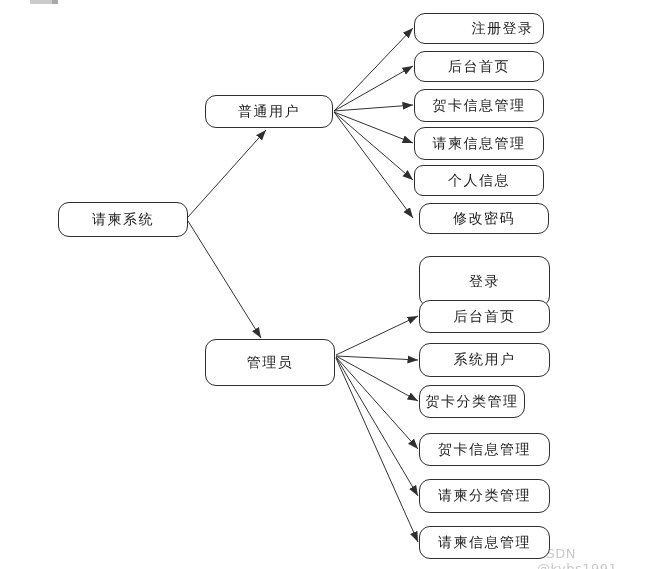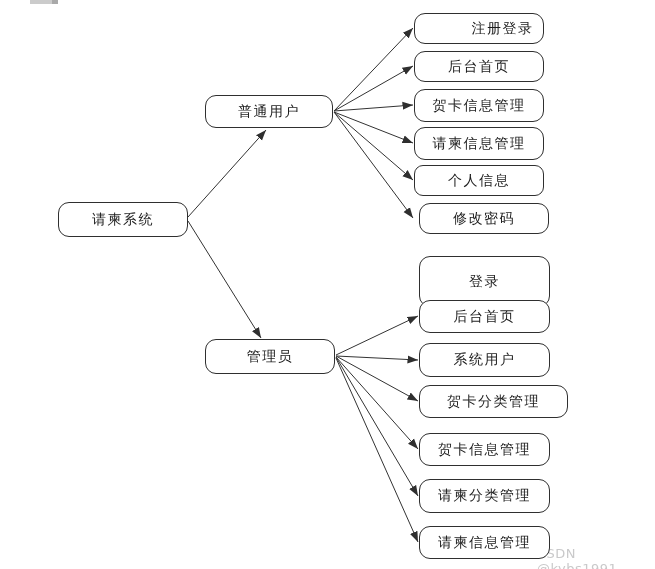--- a/index.html
+++ b/index.html
@@ -87,30 +87,30 @@
     <line x1="336" y1="356" x2="418" y2="360" marker-end="url(#arrow)"></line>
     <line x1="336" y1="356" x2="418" y2="401" marker-end="url(#arrow)"></line>
     <line x1="336" y1="357" x2="418" y2="449" marker-end="url(#arrow)"></line>
     <line x1="336" y1="357" x2="418" y2="496" marker-end="url(#arrow)"></line>
     <line x1="336" y1="358" x2="418" y2="542" marker-end="url(#arrow)"></line>
   </svg>
 
   <div class="node" style="left:58px; top:202px; width:130px; height:35px;text-align:center;">请柬系统</div>
 
   <div class="node" style="left:205px; top:95px; width:128px; height:33px;">普通用户</div>
-  <div class="node" style="left:205px; top:339px; width:130px; height:35px;">管理员</div>
+  <div class="node" style="left:205px; top:339px; width:130px; height:47px;">管理员</div>
 
   <div class="node" style="left:414px; top:13px; width:130px; height:31px;padding-left:47px;">注册登录</div>
   <div class="node" style="left:414px; top:51px; width:130px; height:31px;">后台首页</div>
   <div class="node" style="left:414px; top:89px; width:130px; height:33px;">贺卡信息管理</div>
   <div class="node" style="left:414px; top:127px; width:130px; height:33px;">请柬信息管理</div>
   <div class="node" style="left:414px; top:165px; width:130px; height:31px;border-radius:9px;">个人信息</div>
   <div class="node" style="left:419px; top:203px; width:130px; height:31px;">修改密码</div>
 
   <div class="node" style="left:419px; top:256px; width:131px; height:51px;">登录</div>
   <div class="node" style="left:419px; top:300px; width:131px; height:33px;">后台首页</div>
   <div class="node" style="left:419px; top:343px; width:131px; height:34px;">系统用户</div>
-  <div class="node" style="left:419px; top:385px; width:149px; height:33px;">贺卡分类管理</div>
+  <div class="node" style="left:419px; top:385px; width:106px; height:33px;">贺卡分类管理</div>
   <div class="node" style="left:419px; top:433px; width:131px; height:33px;">贺卡信息管理</div>
   <div class="node" style="left:419px; top:479px; width:131px; height:34px;font-family:Liberation Serif, serif;">请柬分类管理</div>
   <div class="node" style="left:419px; top:526px; width:131px; height:33px;">请柬信息管理</div>
 
 </div>
 
 </body></html>

